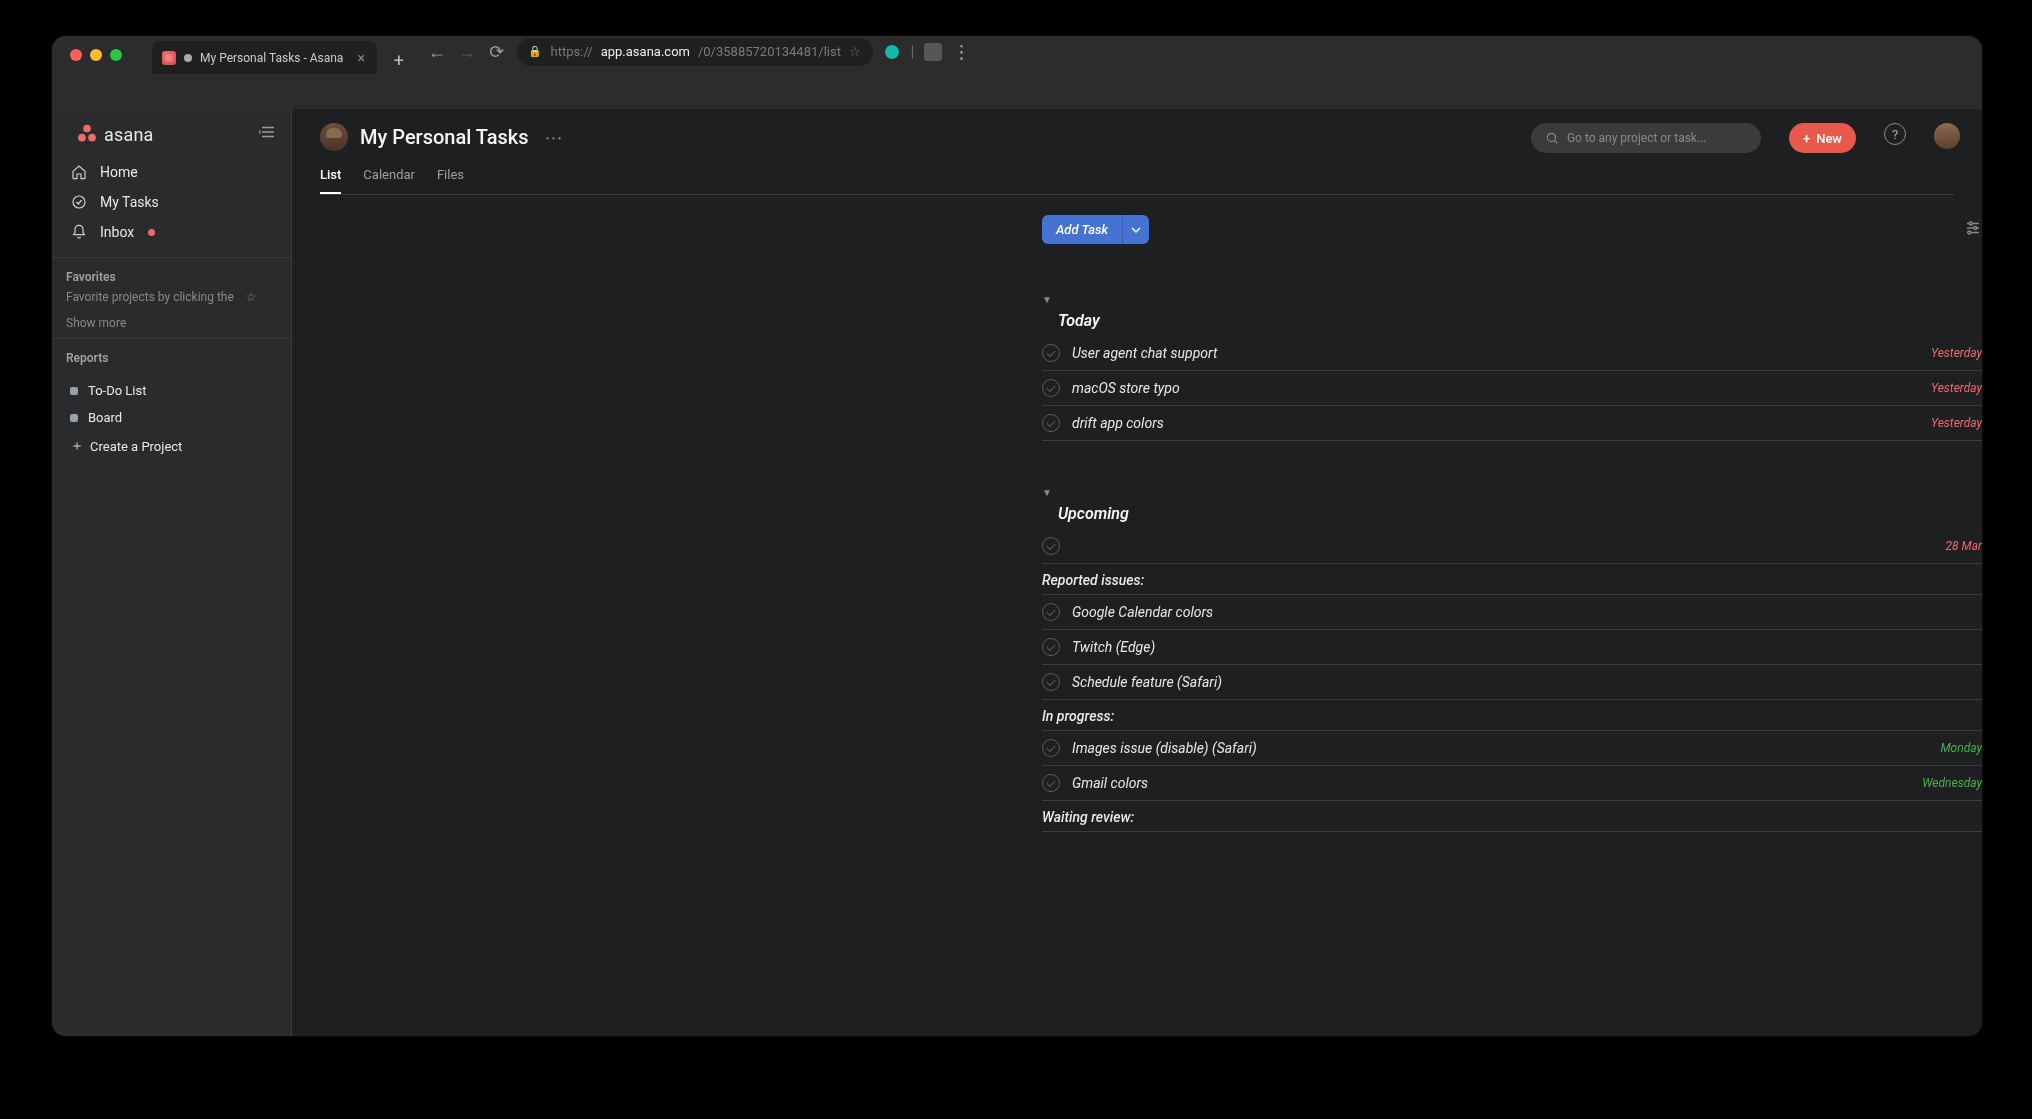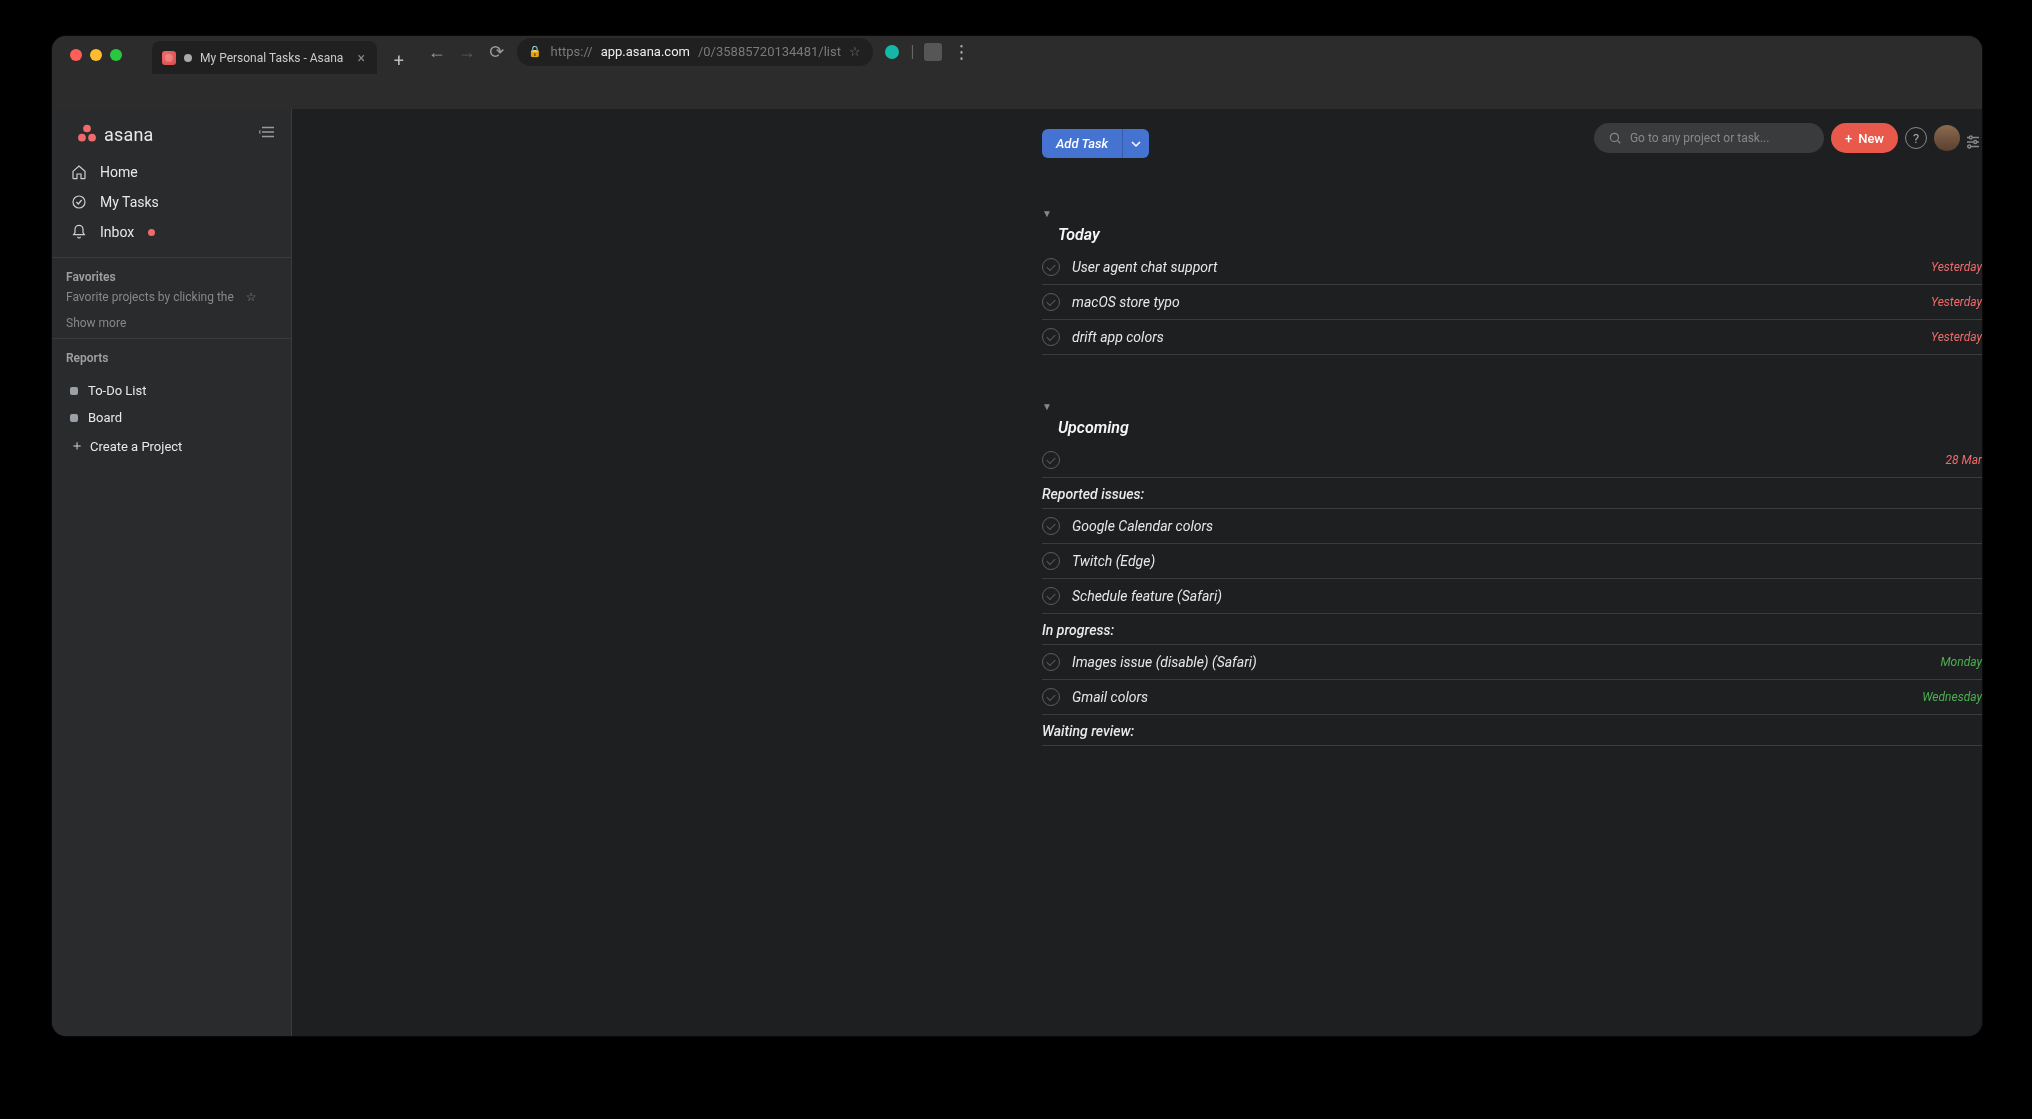--- a/index.html
+++ b/index.html
@@ -82,21 +82,21 @@
   .mtitle { display:flex; align-items:center; gap:12px;}
   .avatar{ width:28px;height:28px;border-radius:50%;background:linear-gradient(#6b4e3d,#4a3428);position:relative;}
   .avatar::after{content:"";position:absolute;left:6px;top:5px;width:16px;height:10px;border-radius:8px 8px 4px 4px;background:#8b6b4f;}
   .mtitle h1{ color:#f5f5f5; font-size:20px; font-weight:500;}
   .mtitle .more{ color:#888; font-size:18px; margin-left:4px; cursor:pointer;}
   .tabs{ display:flex; gap:22px; margin-top:10px; border-bottom:1px solid #3a3b3d; font-size:13px;}
   .tabbtn{ color:#a0a0a0; padding:6px 0 10px 0; cursor:pointer; border-bottom:2px solid transparent;}
   .tabbtn.active{ color:#fff; border-bottom:2px solid #fff; font-weight:500;}
 
   
-  .topright{ position:absolute; right:22px; top:14px; display:flex; align-items:center; gap:7px;}
+  .topright{ position:absolute; right:22px; top:14px; display:flex; align-items:flex-start; gap:28px;}
   .searchpill{ background:#3a3b3d; height:30px; border-radius:15px; display:flex;align-items:center;gap:8px;padding:0 14px;min-width:230px;color:#888;font-size:12px;cursor:text;}
   .newbtn{ background:#e8594c; height:30px; border-radius:15px; display:flex;align-items:center;gap:6px;padding:0 14px;color:#fff;font-size:13px;font-weight:500;cursor:pointer;}
   .help{ width:22px;height:22px;border-radius:50%;border:1.5px solid #888;display:flex;align-items:center;justify-content:center;color:#aaa;font-size:13px;cursor:pointer;}
   .uava{ width:26px;height:26px;border-radius:50%;background:linear-gradient(#8b6b4f,#5a4030);cursor:pointer;}
 
   
   .content { padding:20px 0 40px 0; display:flex; justify-content:flex-end;font-style:italic;}
   .listwrap{ width:940px;}
   .toolbar{ display:flex; align-items:center; margin-bottom:18px;}
   .addbtn{ display:flex;}
@@ -253,20 +253,32 @@
           <span>Go to any project or task...</span>
         </div>
         <div class="newbtn">
           <span>+</span>
           <span>New</span>
         </div>
         <div class="help">?</div>
         <div class="uava"></div>
       </div>
 
+      <div class="mhead">
+        <div class="mtitle">
+          <div class="avatar"></div>
+          <h1>My Personal Tasks</h1>
+          <span class="more">⋯</span>
+        </div>
+        <div class="tabs">
+          <div class="tabbtn active">List</div>
+          <div class="tabbtn">Calendar</div>
+          <div class="tabbtn">Files</div>
+        </div>
+      </div>
 
       <div class="content">
         <div class="listwrap">
           <div class="toolbar">
             <div class="addbtn">
               <div class="main-add">Add Task</div>
               <div class="dd">
                 <svg viewBox="0 0 10 10">
                     <path d="M1 3l4 4 4-4" stroke="#fff" stroke-width="1.5" fill="none"></path>
                   </svg>

